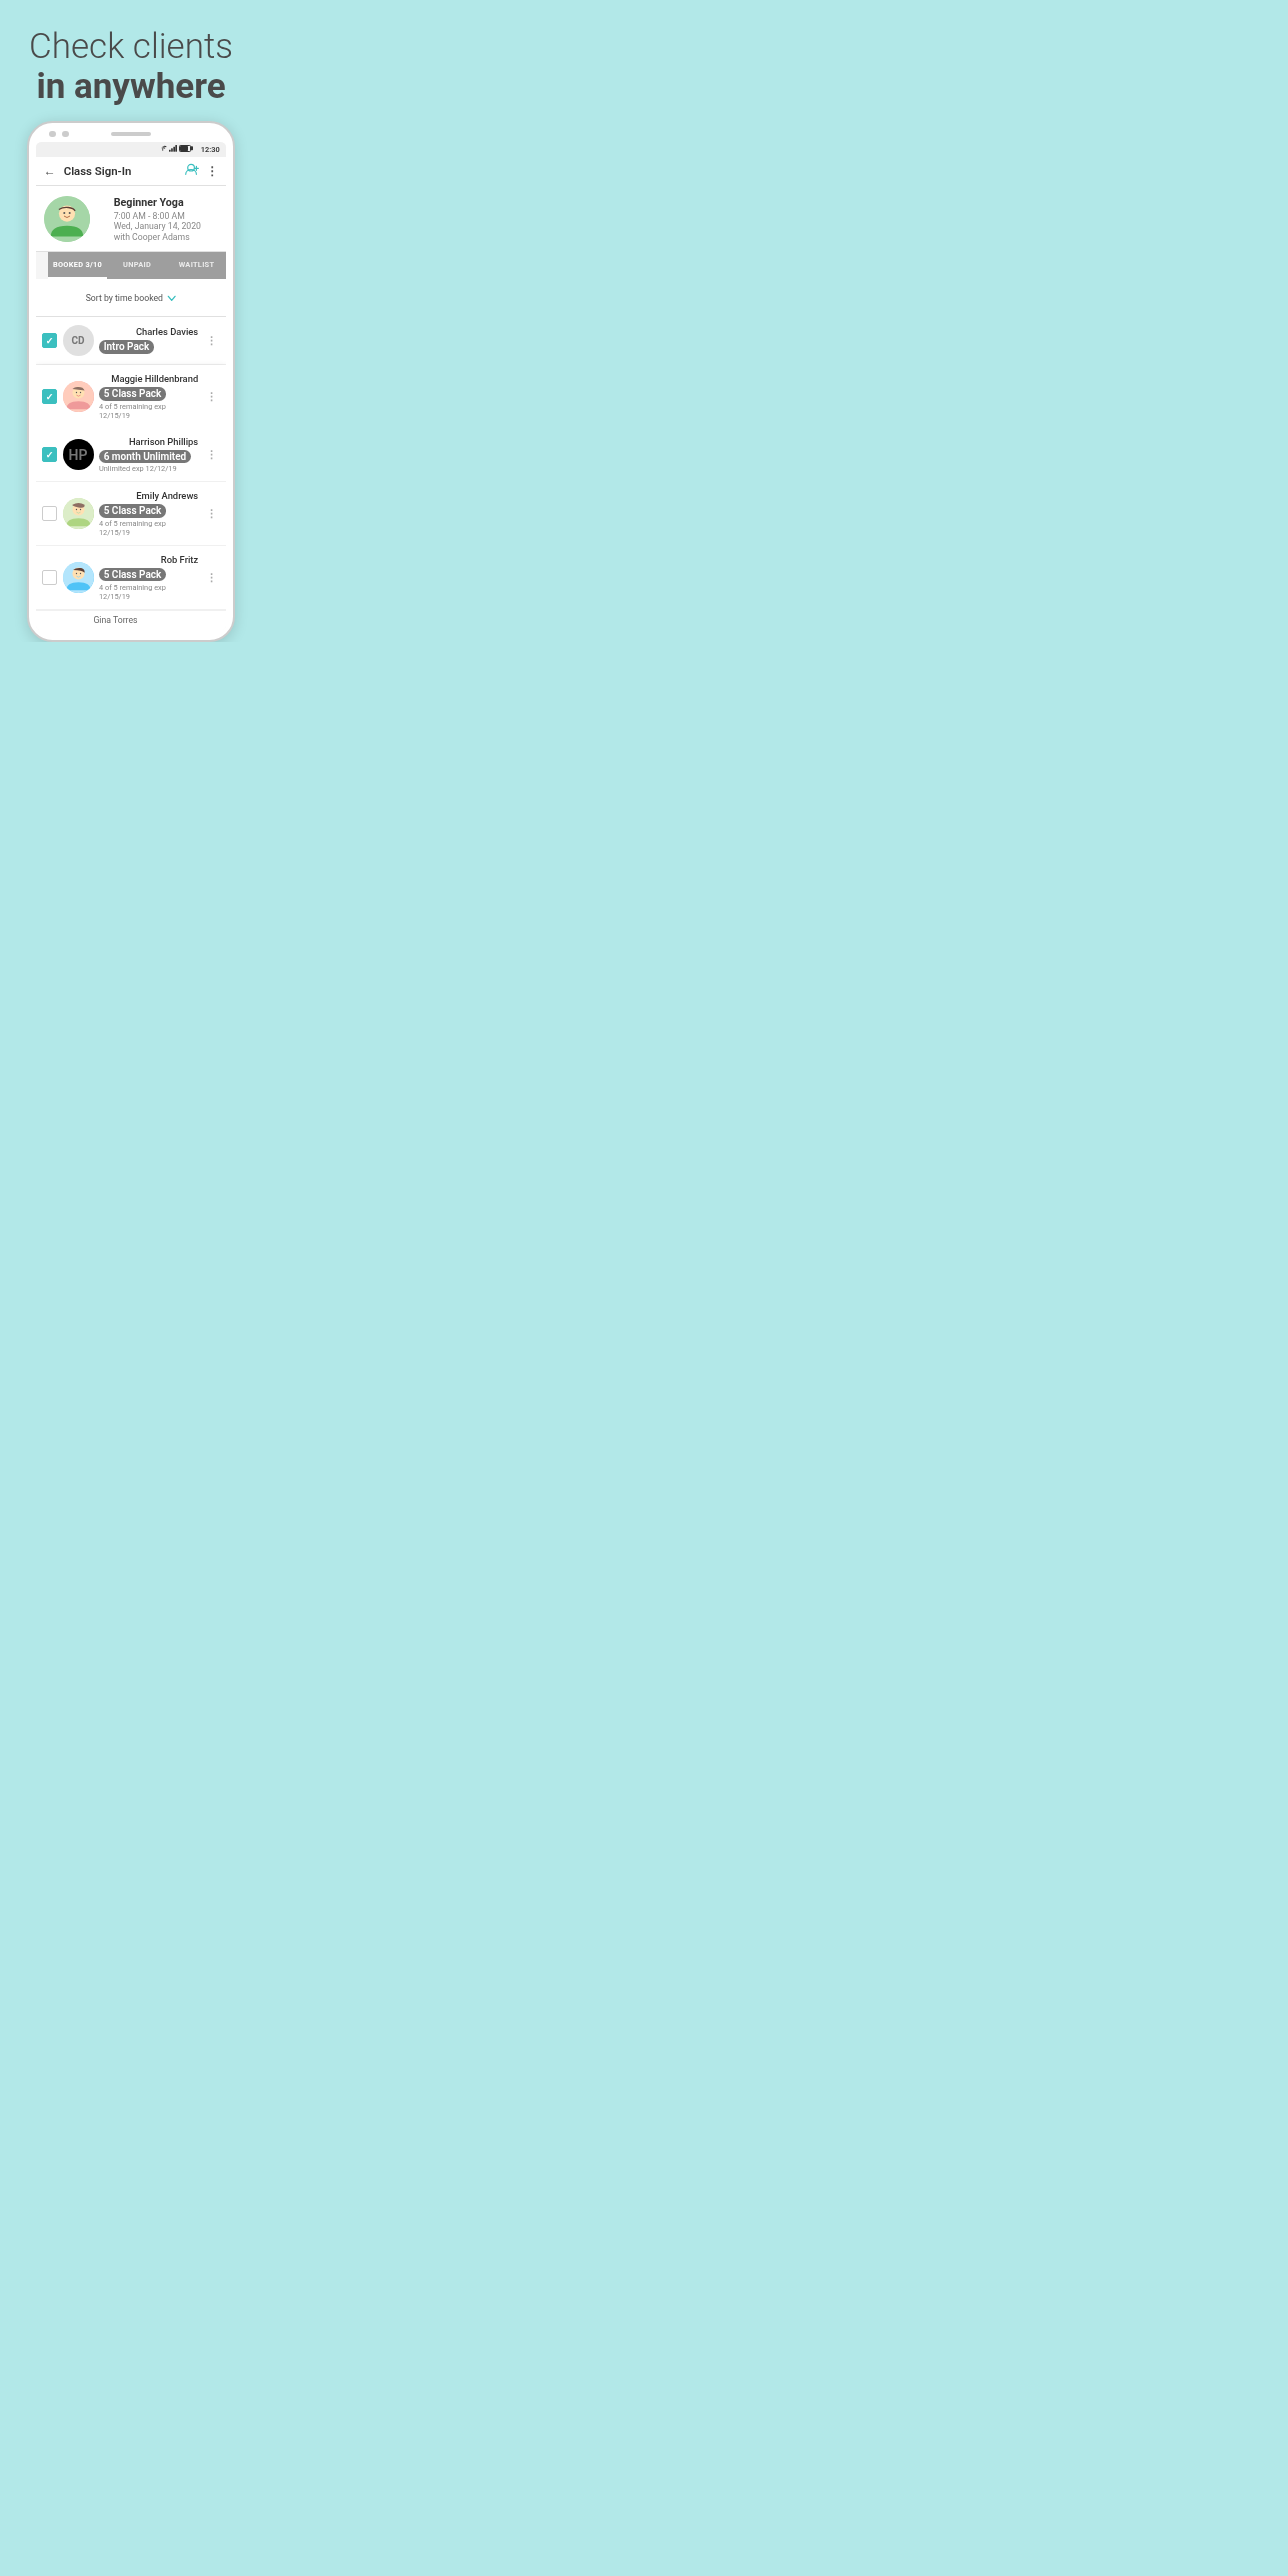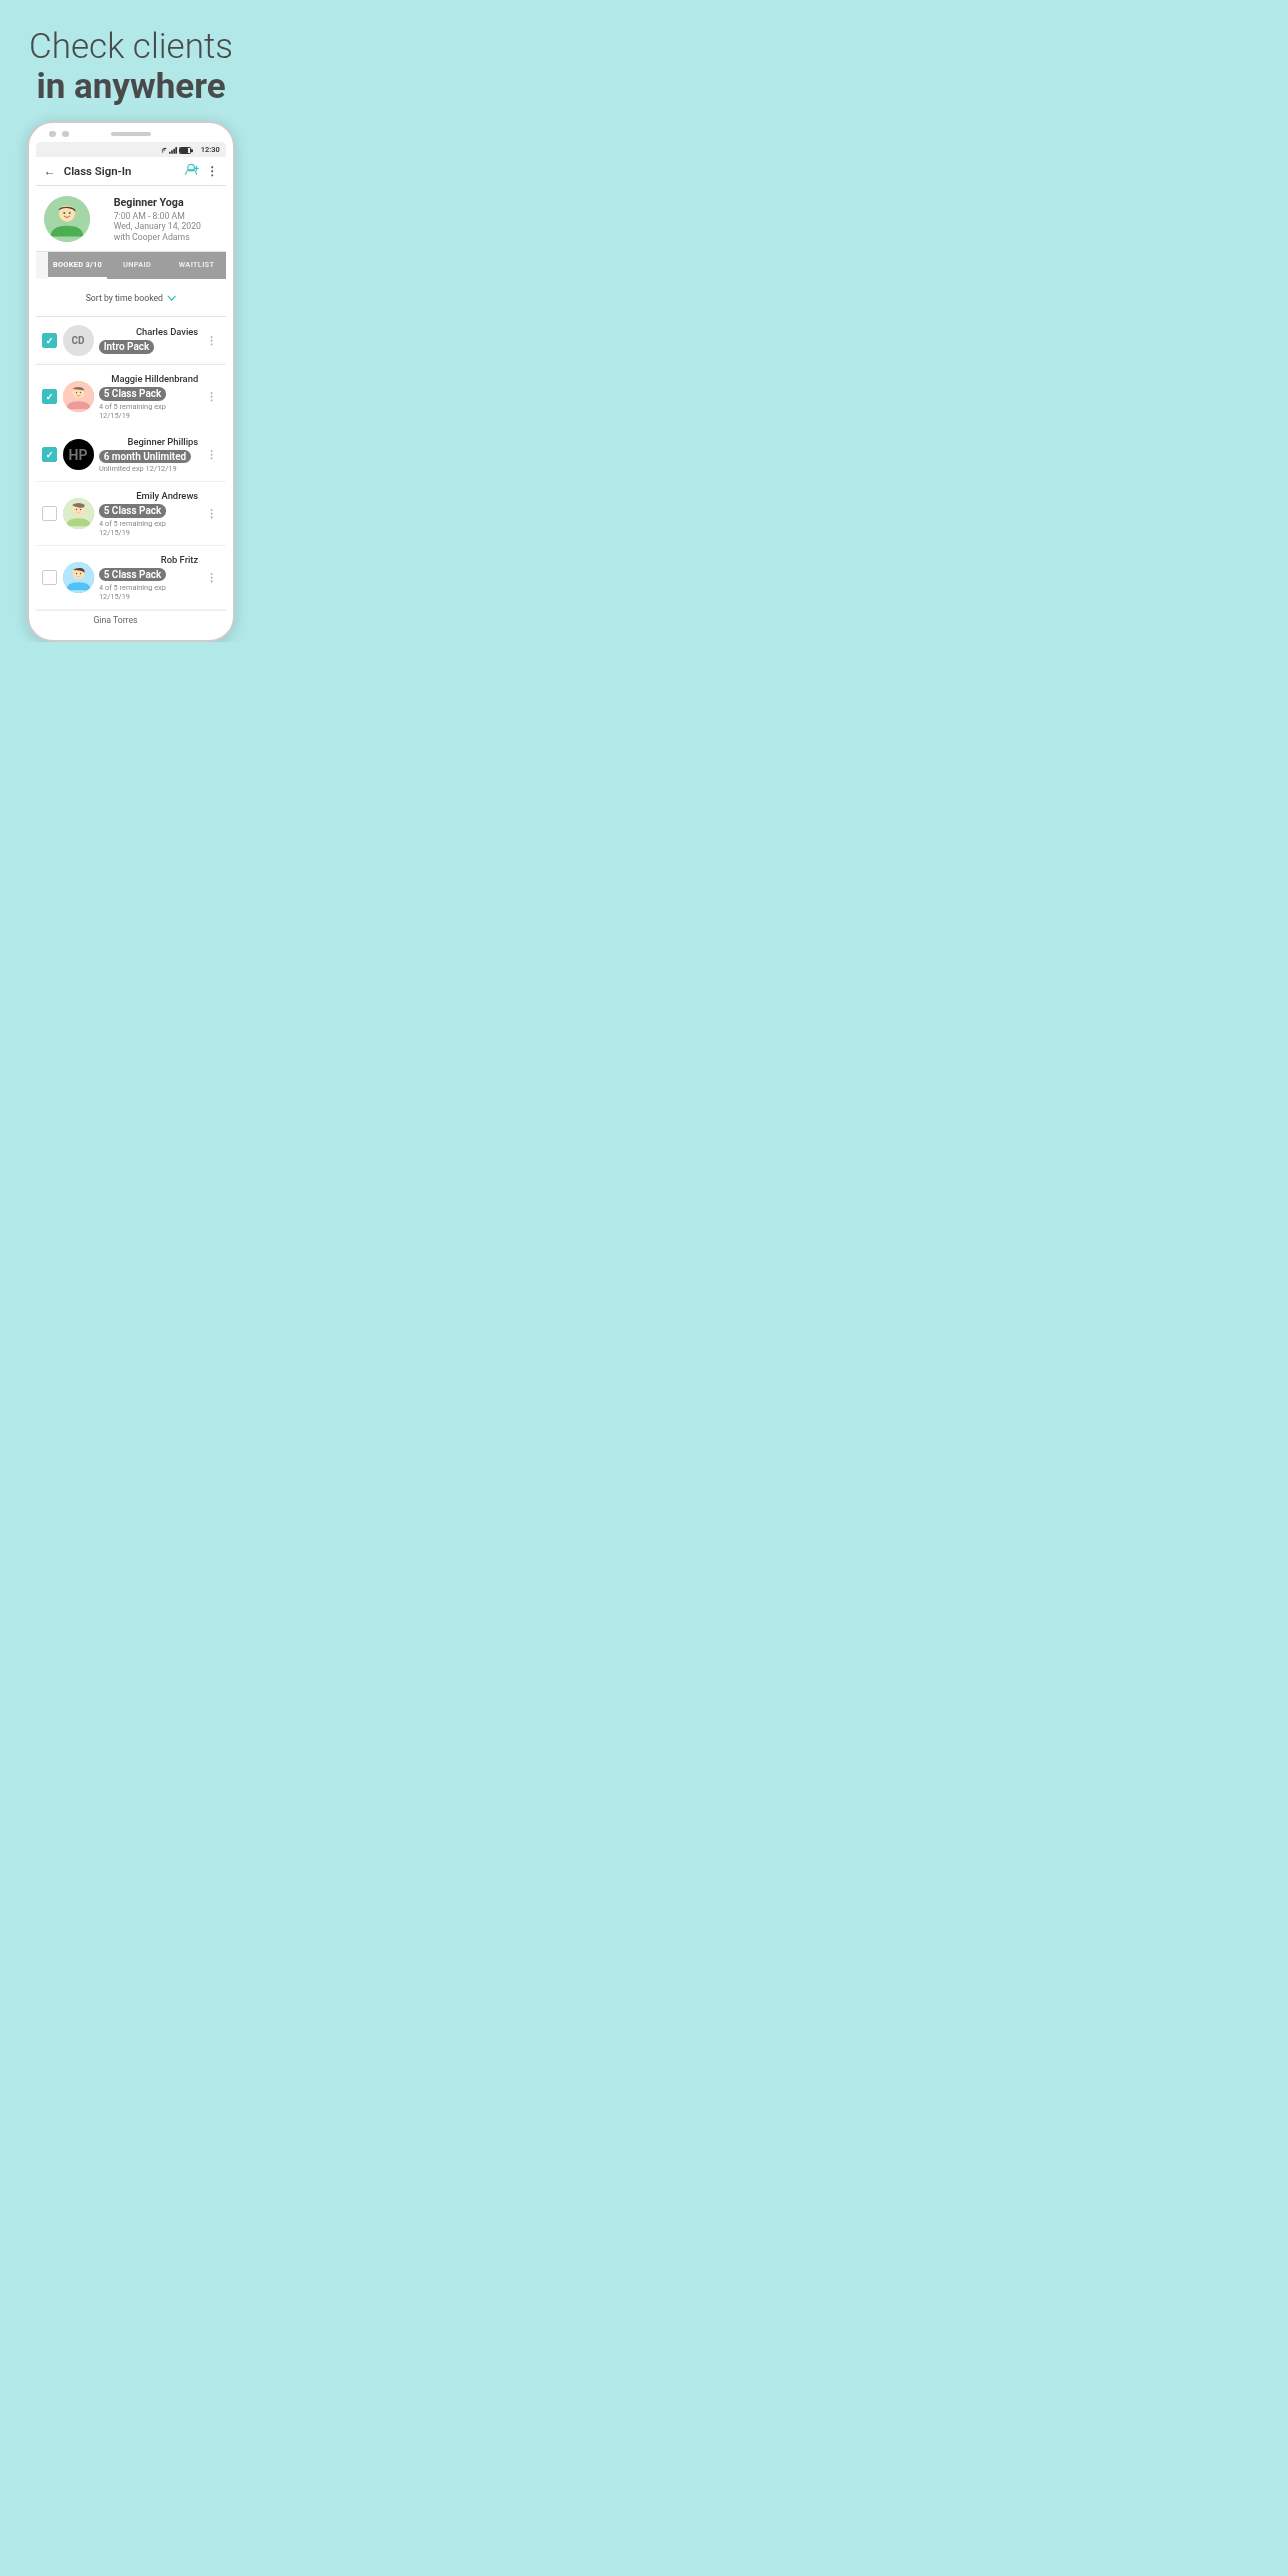--- a/index.html
+++ b/index.html
@@ -78,21 +78,21 @@
       background: #f5f5f5;
       border-radius: 5.4px;
       overflow: hidden;
     }
 
     
     .status-bar {
       background: #f0f0f0;
       display: flex;
       justify-content: flex-end;
-      align-items: flex-end;
+      align-items: flex-start;
       padding: 2.7px 6.7px;
       gap: 7px;
     }
 
     .status-icons {
       display: flex;
       align-items: center;
       gap: 2px;
     }
 
@@ -516,21 +516,21 @@
             <div class="client-badge">5 Class Pack</div>
             <div class="client-expiry">4 of 5 remaining exp 12/15/19</div>
           </div>
           <span class="item-more">⋮</span>
         </div>
 
         <div class="client-item">
           <div class="checkbox checked"></div>
           <div class="client-avatar" style="background:#000000; color:#777; font-size:14px; font-weight:600;">HP</div>
           <div class="client-info">
-            <div class="client-name">Beginner Phillips</div>
+            <div class="client-name">Harrison Phillips</div>
             <div class="client-badge">6 month Unlimited</div>
             <div class="client-expiry">Unlimited exp 12/12/19</div>
           </div>
           <span class="item-more">⋮</span>
         </div>
 
         <div class="client-item">
           <div class="checkbox"></div>
           <div class="client-avatar" style="background: linear-gradient(135deg, #dcedc8, #aed581);">
             <svg width="31" height="31" viewBox="0 0 46 46">

